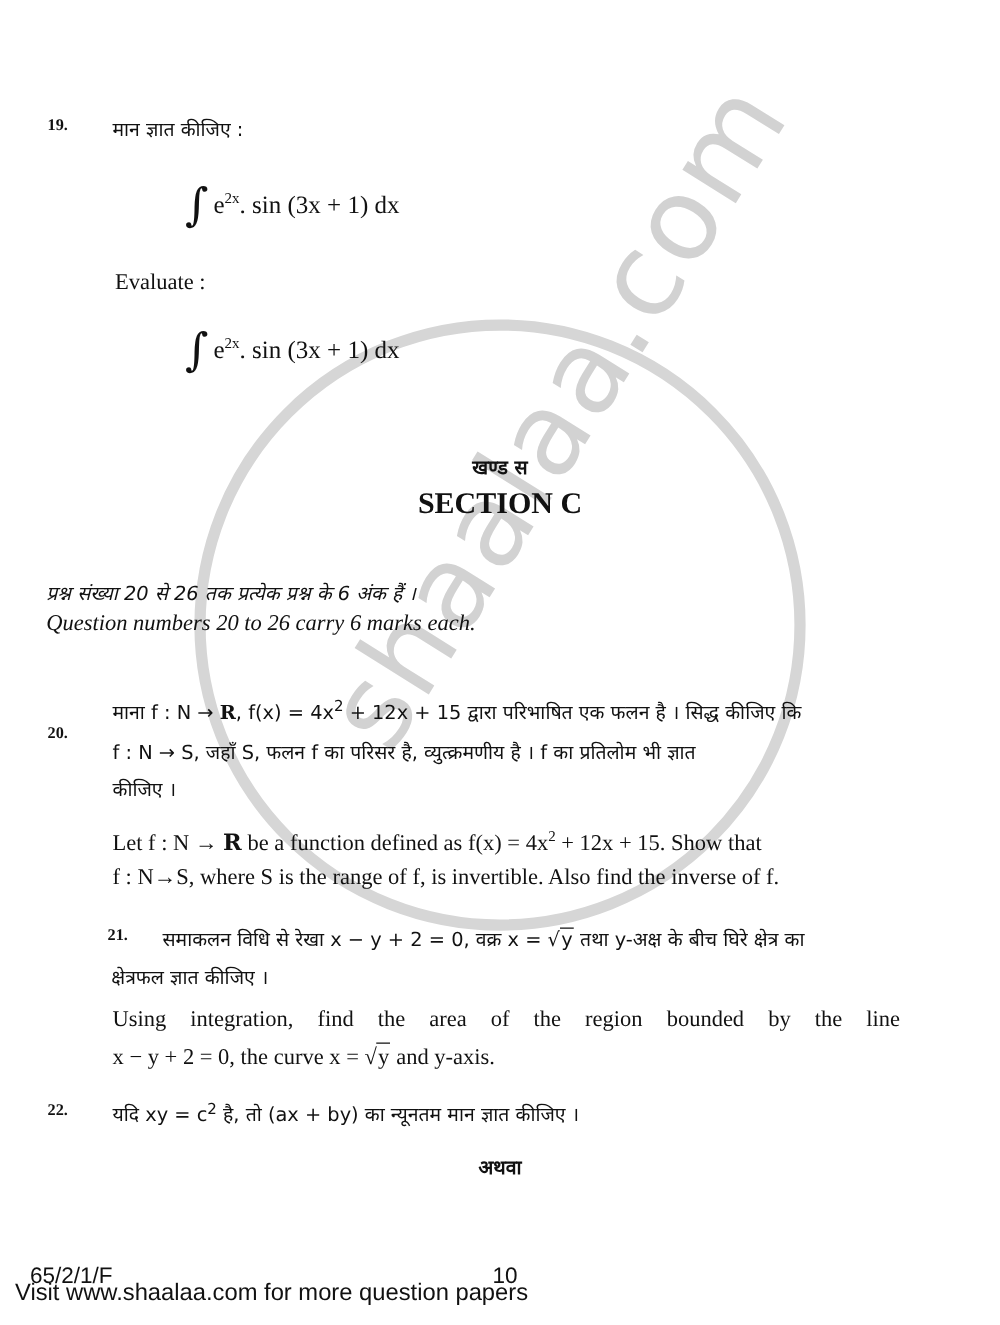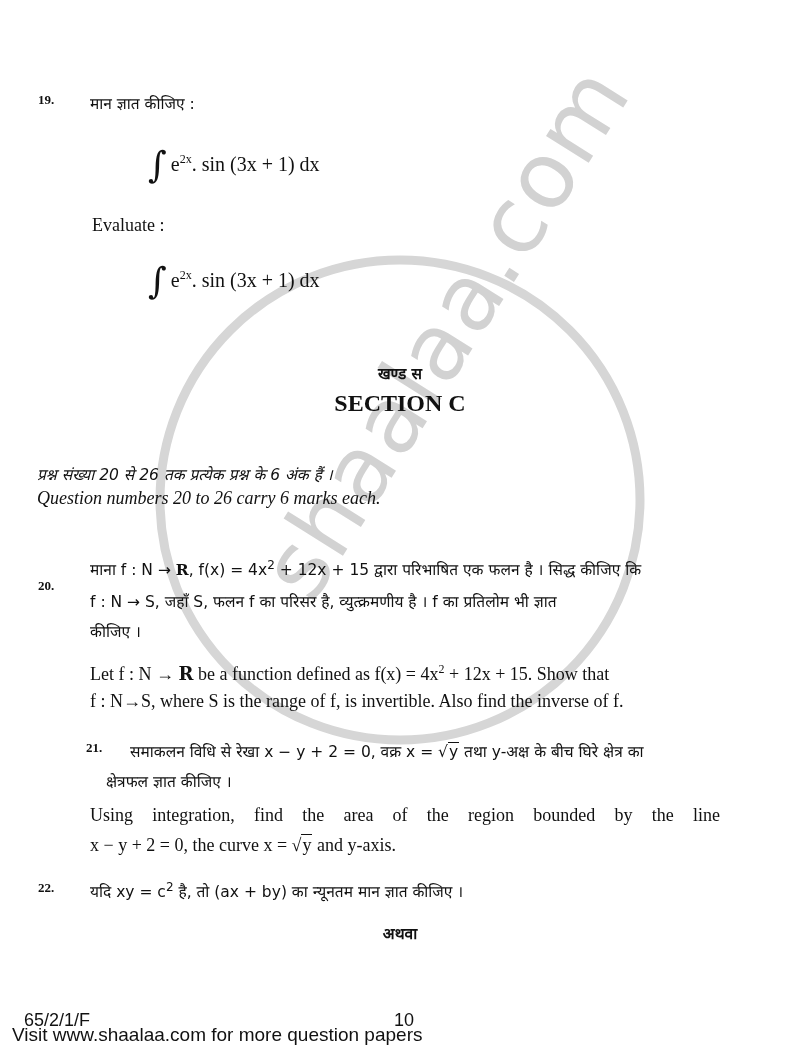--- a/index.html
+++ b/index.html
@@ -55,21 +55,21 @@
 
 <div class="abs txt" style="left:90px; top:654px; white-space:nowrap;">
   <span>Let f : N → </span><span class="bb">R</span><span> be a function defined as f(x) = 4x</span><sup>2</sup><span> + 12x + 15. Show that</span>
 </div>
 <div class="abs txt" style="left:90px; top:686px; white-space:nowrap;">f : N→S, where S is the range of f, is invertible. Also find the inverse of f.</div>
 
 <div class="qnum" style="top:740px;margin-left:48px;">21.</div>
 <div class="abs hin" style="left:90px; top:740px; white-space:nowrap;margin-left:40px;">
   <span>समाकलन विधि से रेखा x − y + 2 = 0, वक्र x = √</span><span class="sqrt">y</span><span> तथा y-अक्ष के बीच घिरे क्षेत्र का</span>
 </div>
-<div class="abs hin" style="left:106px; top:770px;">क्षेत्रफल ज्ञात कीजिए ।</div>
+<div class="abs hin" style="left:89px; top:770px;">क्षेत्रफल ज्ञात कीजिए ।</div>
 <div class="abs txt" style="left:90px; top:800px; width:630px; text-align:justify; text-align-last:justify;">Using integration, find the area of the region bounded by the line</div>
 <div class="abs txt" style="left:90px; top:830px; white-space:nowrap;">
   <span>x − y + 2 = 0, the curve x = √</span><span class="sqrt">y</span><span> and y-axis.</span>
 </div>
 
 <div class="qnum" style="top:880px;">22.</div>
 <div class="abs hin" style="left:90px; top:880px; white-space:nowrap;">
   <span>यदि xy = c</span><sup>2</sup><span> है, तो (ax + by) का न्यूनतम मान ज्ञात कीजिए ।</span>
 </div>
 <div class="center hin" style="top:922px; left:40px; font-weight:bold;">अथवा</div>

